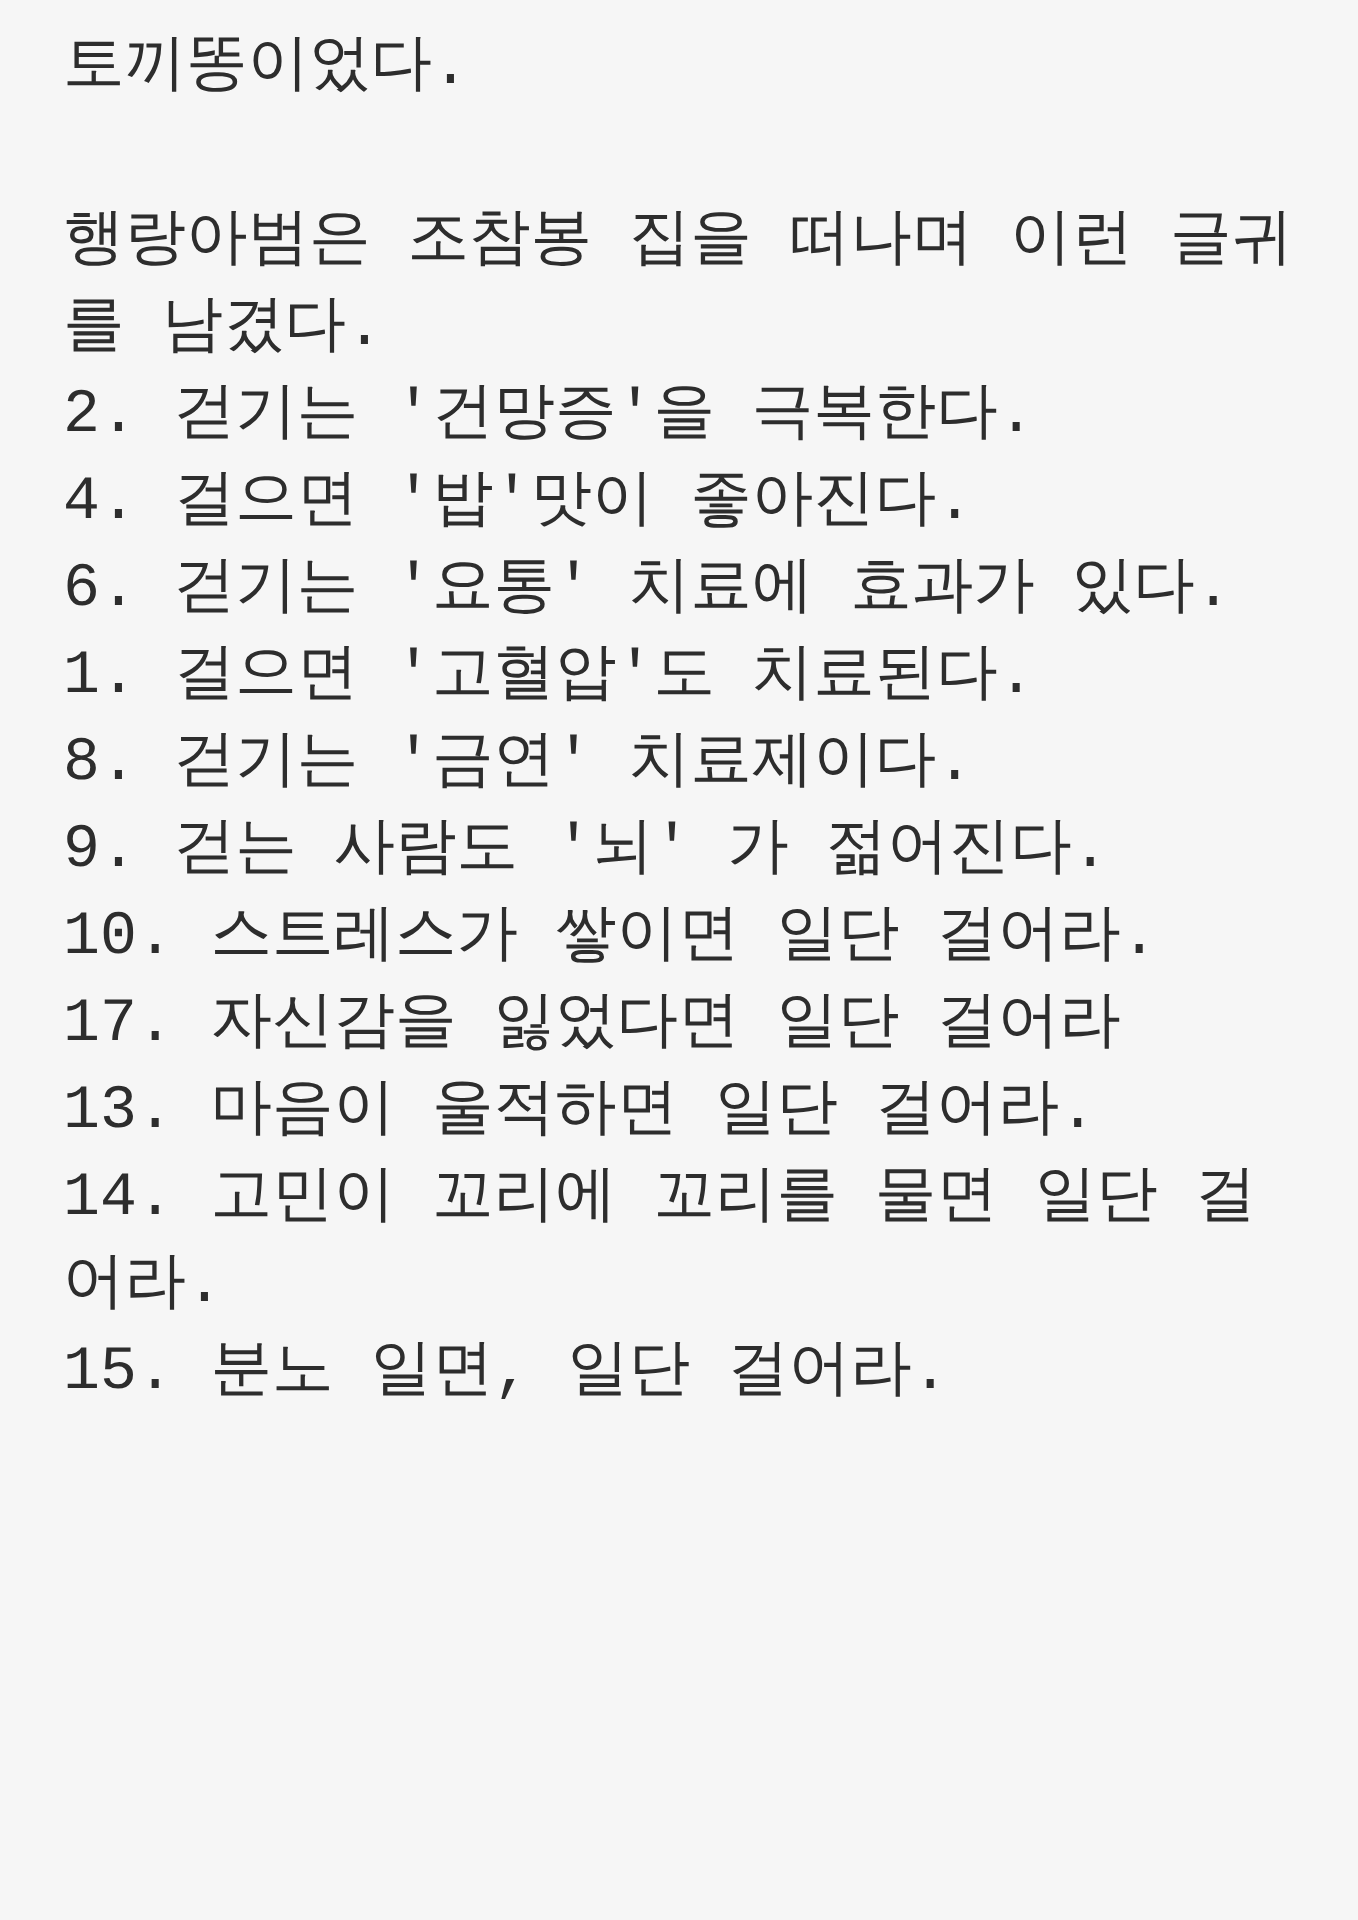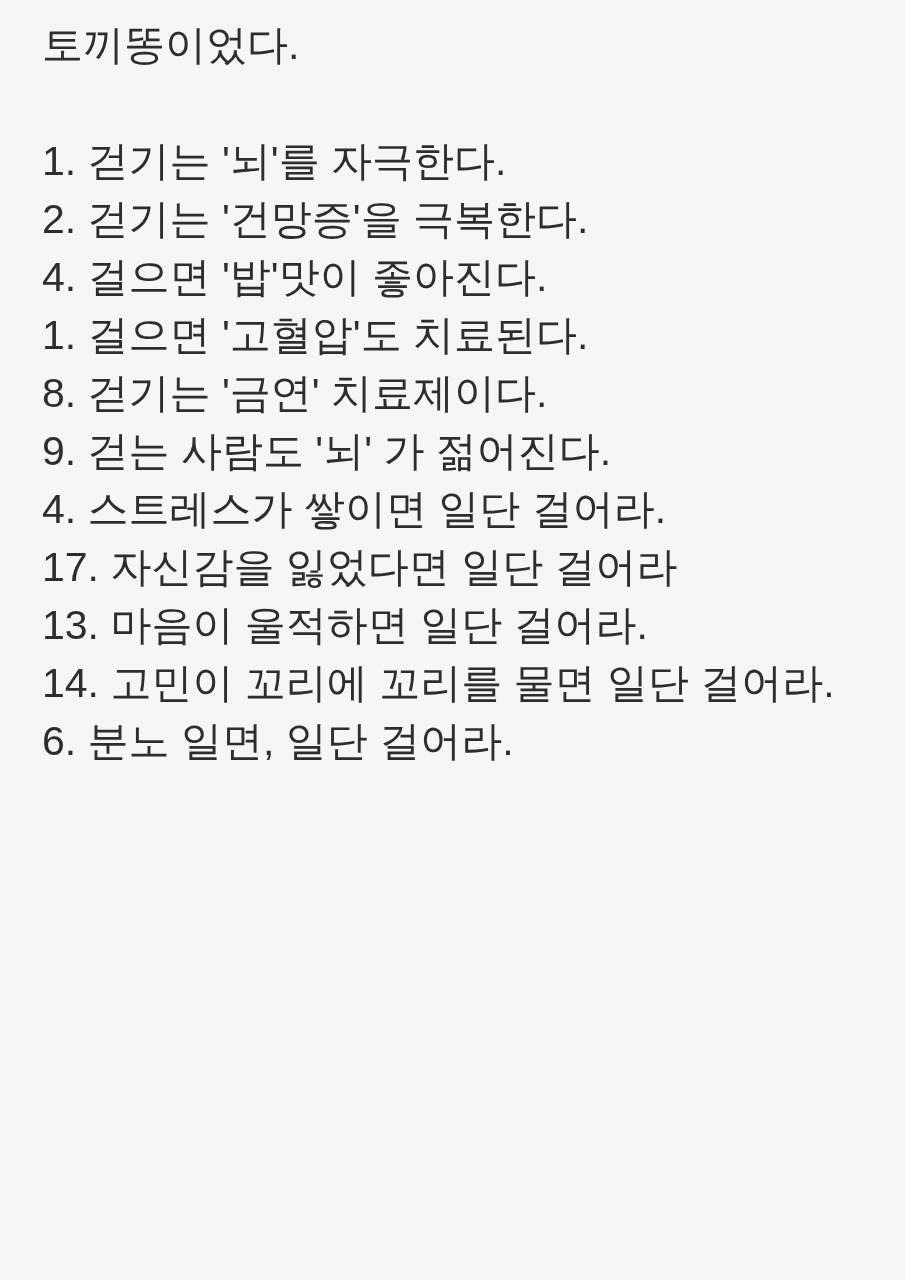--- a/index.html
+++ b/index.html
@@ -14,42 +14,44 @@
     font-family: "Liberation Sans", sans-serif;
     overflow: hidden;
   }
   .page {
     box-sizing: border-box;
     width: 905px;
     padding: 16px 42px 0 42px;
     font-size: 41px;
     line-height: 58px;
     font-weight: 400;
+    font-family: Liberation Mono, monospace;
   }
   .page p {
     margin: 0;
   }
   .gap-after {
     margin-bottom: 58px !important;
   }
 </style>
 </head>
 <body style="background: rgb(246, 246, 246); color: rgb(45, 45, 45);">
 
 <main class="page">
   <p class="gap-after">토끼똥이었다.</p>
 
+  <p>행랑아범은 조참봉 집을 떠나며 이런 글귀를 남겼다.</p>
 
 
   <div>
-    <p>1. 걷기는 '뇌'를 자극한다.</p>
     <p>2. 걷기는 '건망증'을 극복한다.</p>
     <p>4. 걸으면 '밥'맛이 좋아진다.</p>
+    <p>6. 걷기는 '요통' 치료에 효과가 있다.</p>
     <p>1. 걸으면 '고혈압'도 치료된다.</p>
     <p>8. 걷기는 '금연' 치료제이다.</p>
     <p>9. 걷는 사람도 '뇌' 가 젊어진다.</p>
-    <p>4. 스트레스가 쌓이면 일단 걸어라.</p>
+    <p>10. 스트레스가 쌓이면 일단 걸어라.</p>
     <p>17. 자신감을 잃었다면 일단 걸어라</p>
     <p>13. 마음이 울적하면 일단 걸어라.</p>
     <p>14. 고민이 꼬리에 꼬리를 물면 일단 걸어라.</p>
-    <p>6. 분노 일면, 일단 걸어라.</p>
+    <p>15. 분노 일면, 일단 걸어라.</p>
   </div>
 </main>
 
 </body></html>

